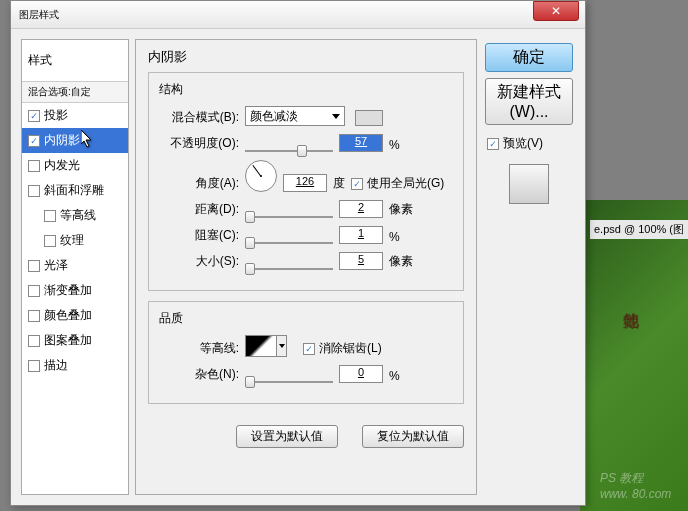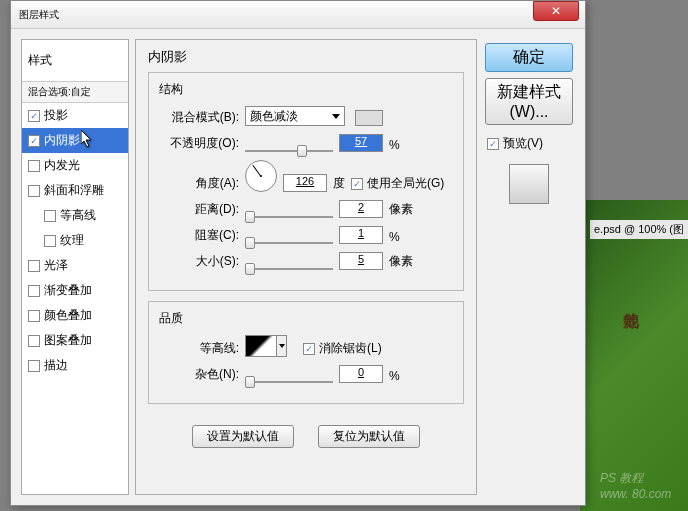--- a/index.html
+++ b/index.html
@@ -35,21 +35,21 @@
 .num-input { width: 44px; height: 18px; border: 1px solid #888; background: #fff; text-align: center; font-size: 11px; text-decoration: underline; }
 .num-input.hl { background: #3875d7; color: #fff; }
 .unit { font-size: 12px; }
 .angle-dial { width: 32px; height: 32px; border: 1px solid #888; border-radius: 50%; background: #fff; position: relative; }
 .angle-line { position: absolute; left: 50%; top: 50%; width: 14px; height: 1px; background: #000; transform-origin: left center; transform: rotate(-126deg); }
 .angle-dot { position: absolute; left: 50%; top: 50%; width: 2px; height: 2px; background: #000; border-radius: 50%; transform: translate(-50%,-50%); }
 .chk-inline { display: flex; align-items: center; gap: 4px; }
 .contour-sw { width: 32px; height: 22px; border: 1px solid #888; background: linear-gradient(135deg, #000 0%, #000 45%, #fff 55%, #fff 100%); position: relative; }
 .contour-arrow { width: 10px; height: 22px; border: 1px solid #888; border-left: none; background: #eee; display: flex; align-items: center; justify-content: center; }
 .contour-arrow::after { content: ""; width: 0; height: 0; border-left: 3px solid transparent; border-right: 3px solid transparent; border-top: 4px solid #000; }
-.btn-row { display: flex; gap: 24px; justify-content: center; margin-top: 21px; }
+.btn-row { display: flex; gap: 24px; justify-content: flex-end; margin-top: 21px; }
 .btn { padding: 2px 14px; border: 1px solid #888; background: linear-gradient(#fdfdfd,#e0e0e0); border-radius: 3px; cursor: pointer; font-size: 12px; }
 .side-buttons { width: 92px; display: flex; flex-direction: column; gap: 6px; padding-top: 4px; align-items: center; }
 .side-btn { width: 88px; padding: 3px 4px; border: 1px solid #888; background: linear-gradient(#fdfdfd,#e0e0e0); border-radius: 3px; cursor: pointer; text-align: center; font-size: 16px; }
 .side-btn.primary { background: linear-gradient(#c8e8ff,#8ac8f0); border-color: #4a90c0; }
 .preview-chk { display: flex; align-items: center; gap: 4px; margin-top: 4px; align-self: flex-start; margin-left: 4px; }
 .preview-sw { width: 40px; height: 40px; border: 1px solid #888; background: linear-gradient(#f8f8f8,#d0d0d0); margin-top: 6px; }
 .cursor { position: absolute; left: 81px; top: 130px; pointer-events: none; }
 .cursor svg { filter: drop-shadow(1px 1px 1px rgba(0,0,0,0.4)); }
 </style>
 </head>

